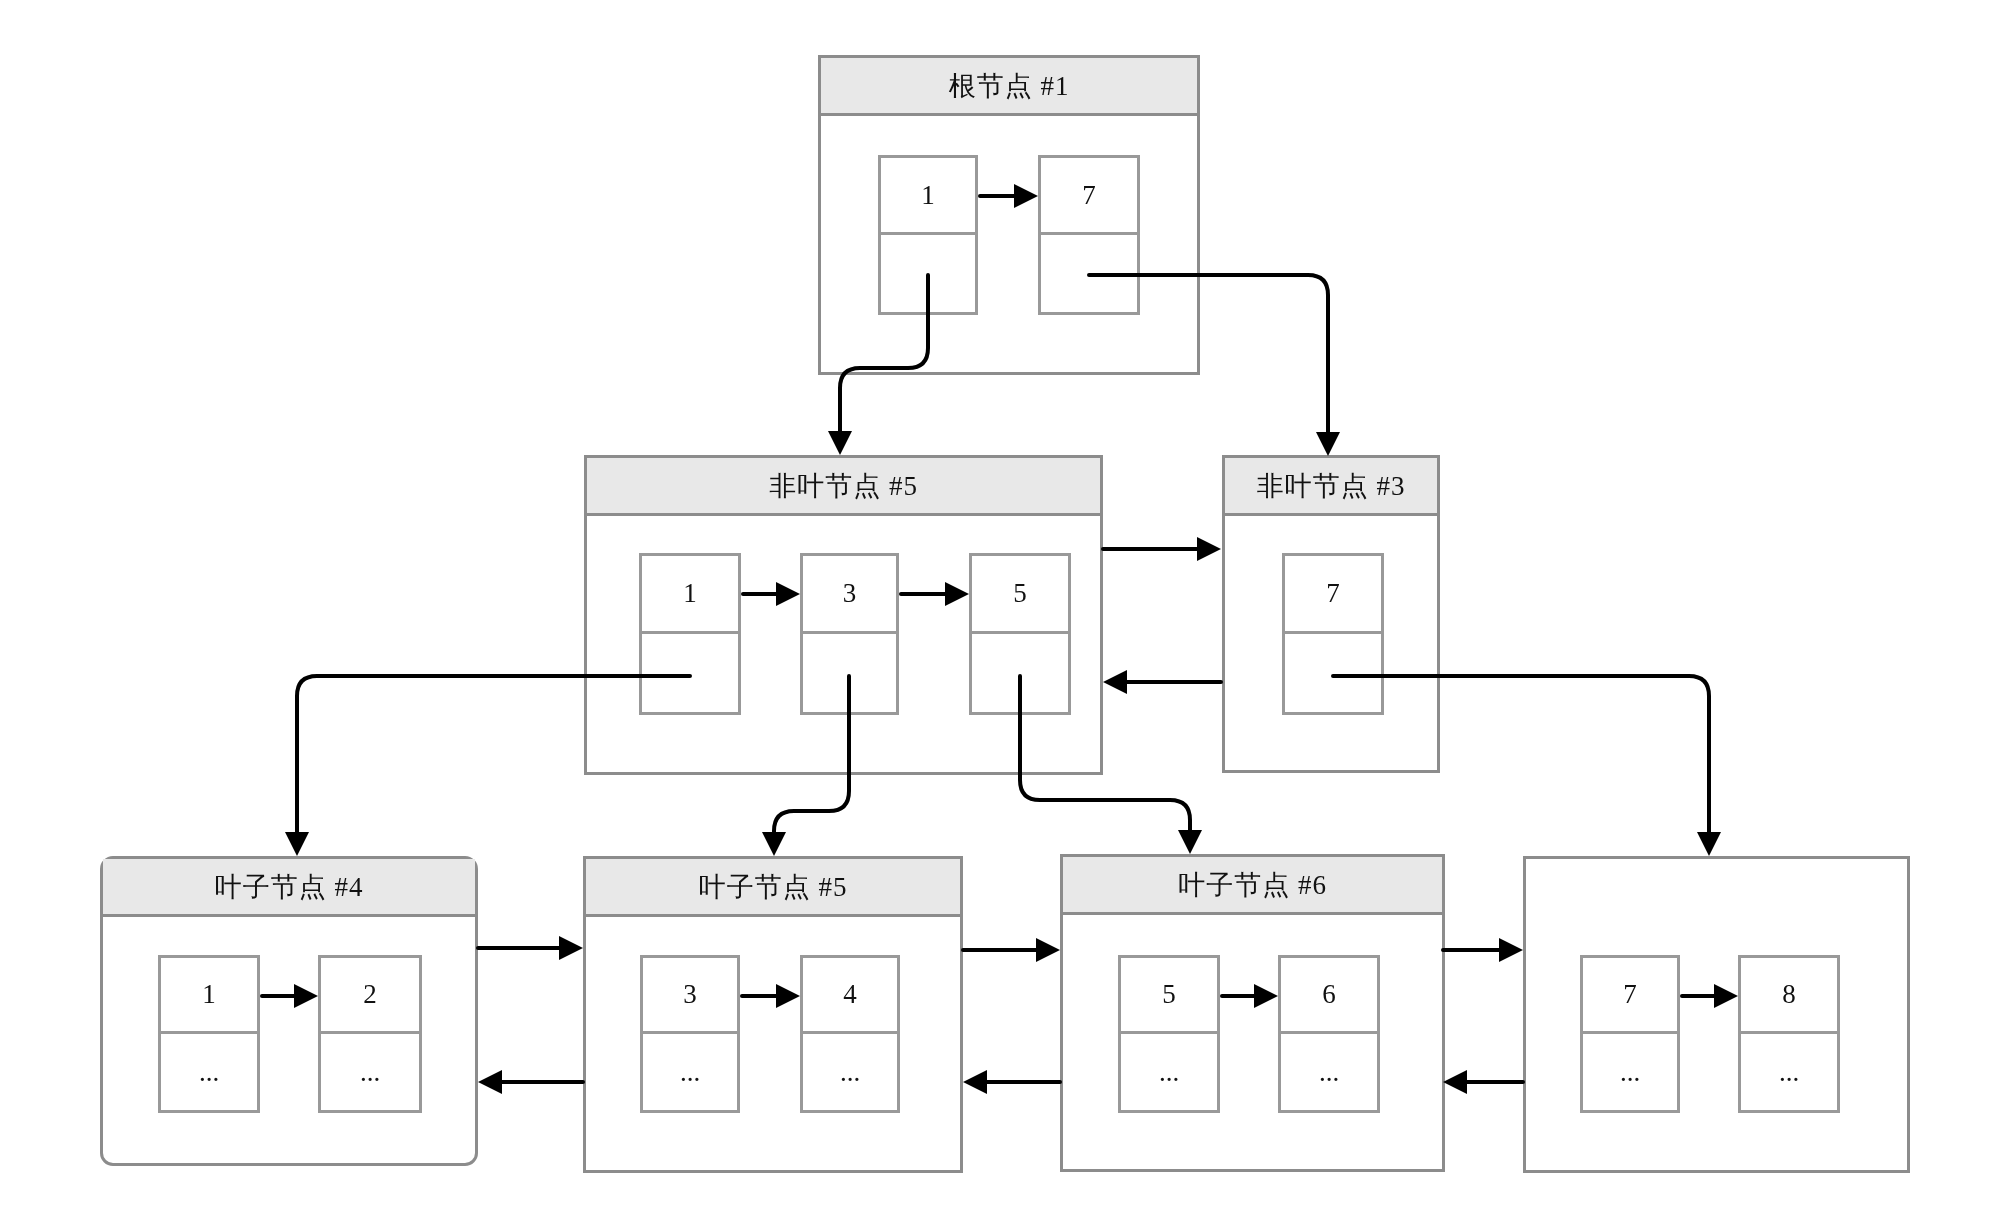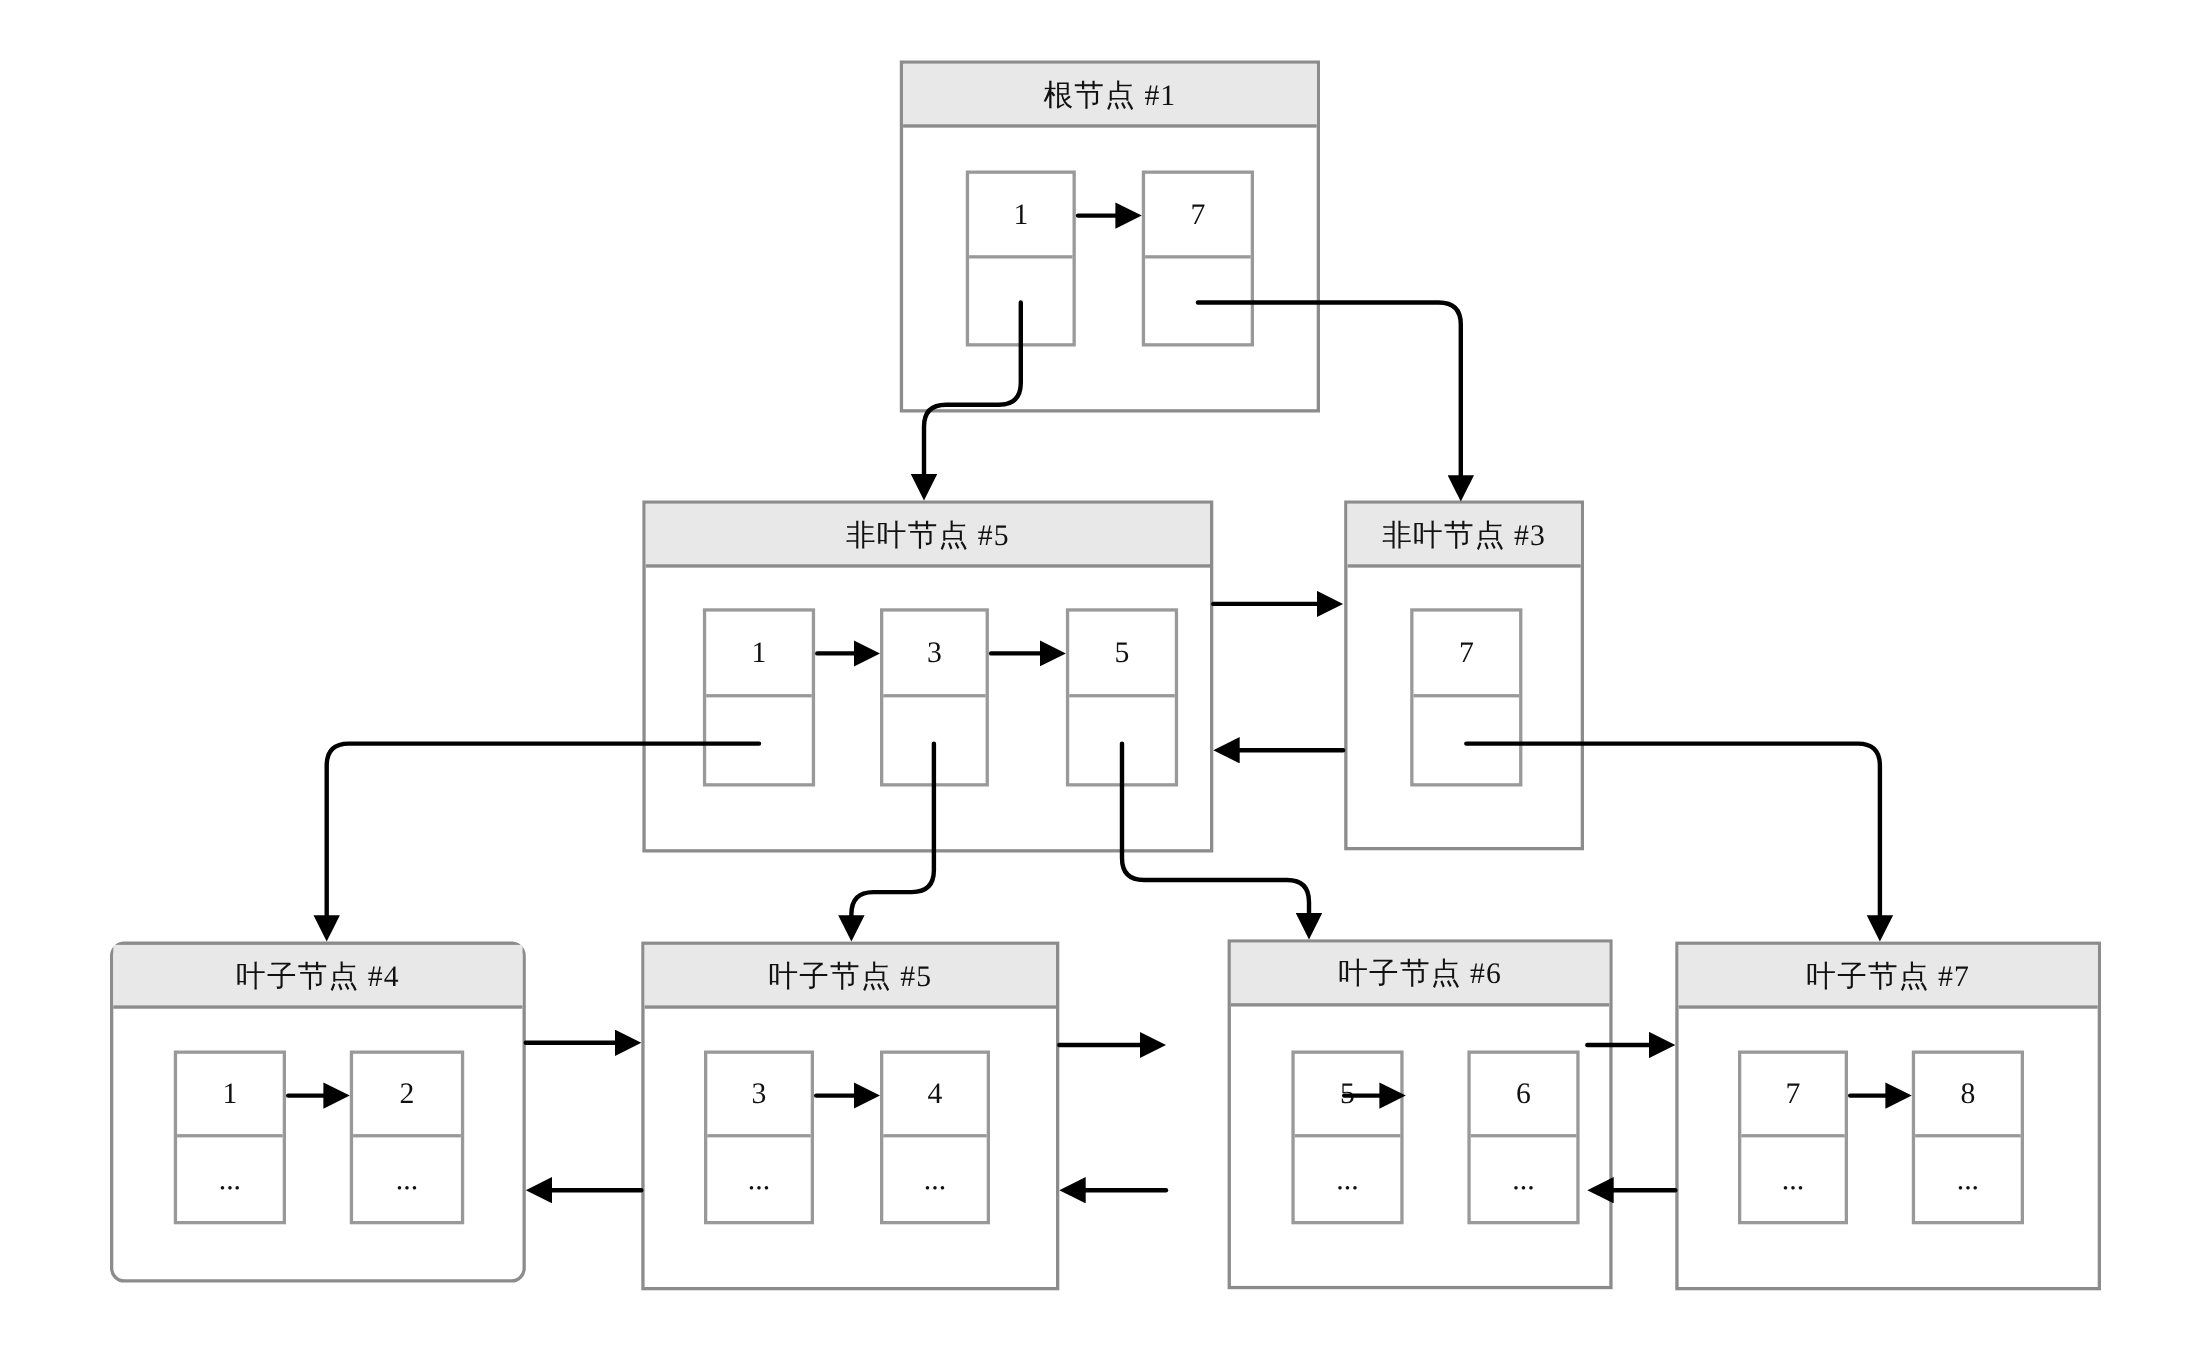--- a/index.html
+++ b/index.html
@@ -115,34 +115,33 @@
     <div class="cell" style="left:54px;top:96px;width:100px;height:158px;">
       <div class="key">3</div>
       <div class="ptr">...</div>
     </div>
     <div class="cell" style="left:214px;top:96px;width:100px;height:158px;">
       <div class="key">4</div>
       <div class="ptr">...</div>
     </div>
   </div>
 
-  <div class="node" style="left:1116px;top:854px;width:350px;height:318px;">
+  <div class="node" style="left:1060px;top:854px;width:385px;height:318px;">
     <div class="node-title">叶子节点 #6</div>
     <div class="cell" style="left:55px;top:98px;width:102px;height:158px;">
       <div class="key">5</div>
       <div class="ptr">...</div>
     </div>
     <div class="cell" style="left:215px;top:98px;width:102px;height:158px;">
       <div class="key">6</div>
       <div class="ptr">...</div>
     </div>
   </div>
 
   <div class="node" style="left:1523px;top:856px;width:387px;height:317px;">
-    <div class="node-title">叶子节点 #7</div>
     <div class="cell" style="left:54px;top:96px;width:100px;height:158px;">
       <div class="key">7</div>
       <div class="ptr">...</div>
     </div>
     <div class="cell" style="left:212px;top:96px;width:102px;height:158px;">
       <div class="key">8</div>
       <div class="ptr">...</div>
     </div>
   </div>
 

